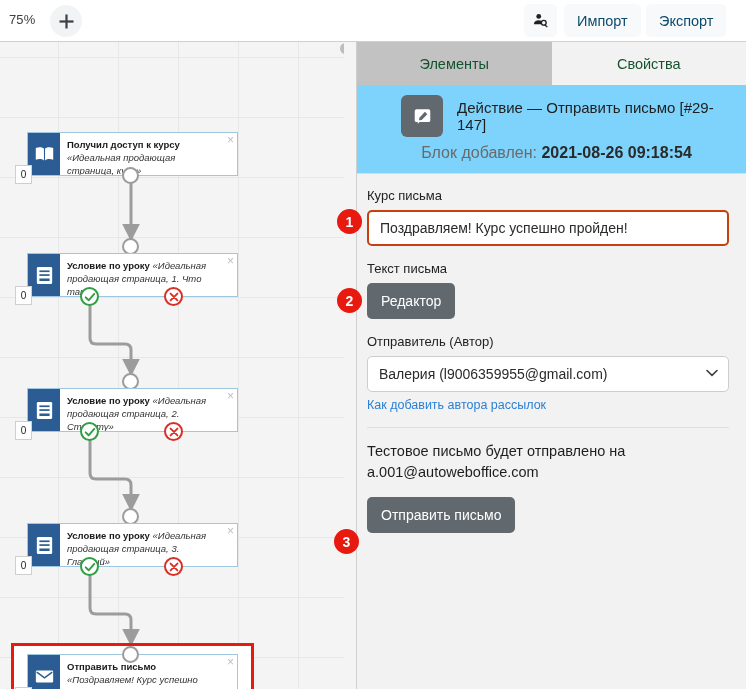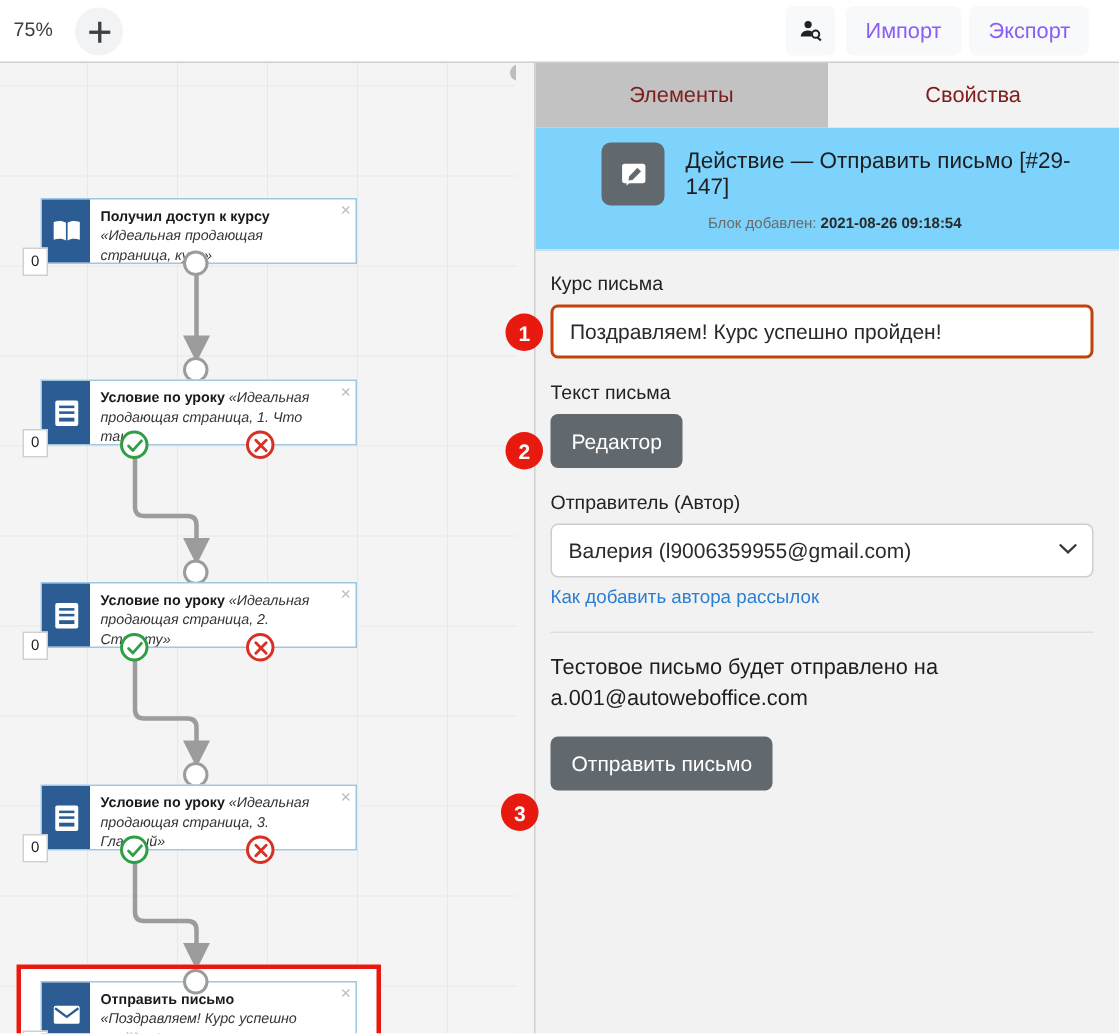--- a/index.html
+++ b/index.html
@@ -23,21 +23,21 @@
     position: absolute; left: 50px; top: 5px;
     width: 32px; height: 32px; border-radius: 50%;
     background: #f1f3f4; display: flex; align-items: center; justify-content: center;
     cursor: pointer;
   }
   .zoom-plus svg { display: block; }
   .tb-btn {
     position: absolute; top: 4px; height: 33px;
     background: #f8f9fa; border-radius: 5px;
     display: flex; align-items: center; justify-content: center;
-    font-size: 14.5px; color: #8b5cf6; cursor: pointer; padding: 0 13px;
+    font-size: 14.5px; color: #0c4a6e; cursor: pointer; padding: 0 13px;
   }
   #btn-person { left: 524px; width: 33px; padding: 0; }
   #btn-import { left: 564px; }
   #btn-export { left: 646px; }
 
   
   .canvas-wrap {
     position: absolute; left: 0; top: 41px; width: 356px; height: 648px;
     background: #f4f4f4; overflow: hidden;
     border-top: 1px solid #d0d0d0;
@@ -114,40 +114,40 @@
 
   
   .panel {
     position: absolute; left: 356px; top: 41px; width: 390px; height: 648px;
     background: #f2f2f2; border-top: 1px solid #d0d0d0;
     border-left: 1px solid #cfcfcf;
   }
   .tabs { display: flex; height: 43px; background: #f2f2f2; }
   .tab {
     flex: 1; display: flex; align-items: center; justify-content: center;
-    font-size: 14.5px; color: #7f1d1d; cursor: pointer;
+    font-size: 14.5px; color: #14532d; cursor: pointer;
   }
   .tab.inactive-dark { background: #c2c2c2; }
   .tab.active-light  { background: #f2f2f2; }
 
   .block-head {
     background: #7dd3fc; border-bottom: 1px solid #dcdcdc;
     padding: 10px 10px 11px 10px;
   }
   .block-head-row { display: flex; align-items: center; }
   .block-icon {
     width: 42px; height: 42px; border-radius: 6px; background: #61696f;
     display: flex; align-items: center; justify-content: center;
     margin-left: 34px; flex: 0 0 42px;
   }
   .block-title {
     margin-left: 14px; font-size: 15px; color: #1e1e1e;
   }
   .block-sub {
-    text-align: center; font-size: 10px; color: #6a6a6a; margin-top: 7px;
+    text-align: center; font-size: 16px; color: #6a6a6a; margin-top: 7px;
     padding-left: 10px;
   }
   .block-sub b { color: #2a2a2a; }
 
   .form { padding: 14px 17px 0 10px; }
   .f-label { font-size: 13px; color: #222; margin-bottom: 7px; }
   .f-input {
     width: 100%; height: 36px; background: #fff;
     border: 2px solid #c2410c; border-radius: 5px;
     font-size: 14px; color: #2a2a2a; padding: 0 11px;

